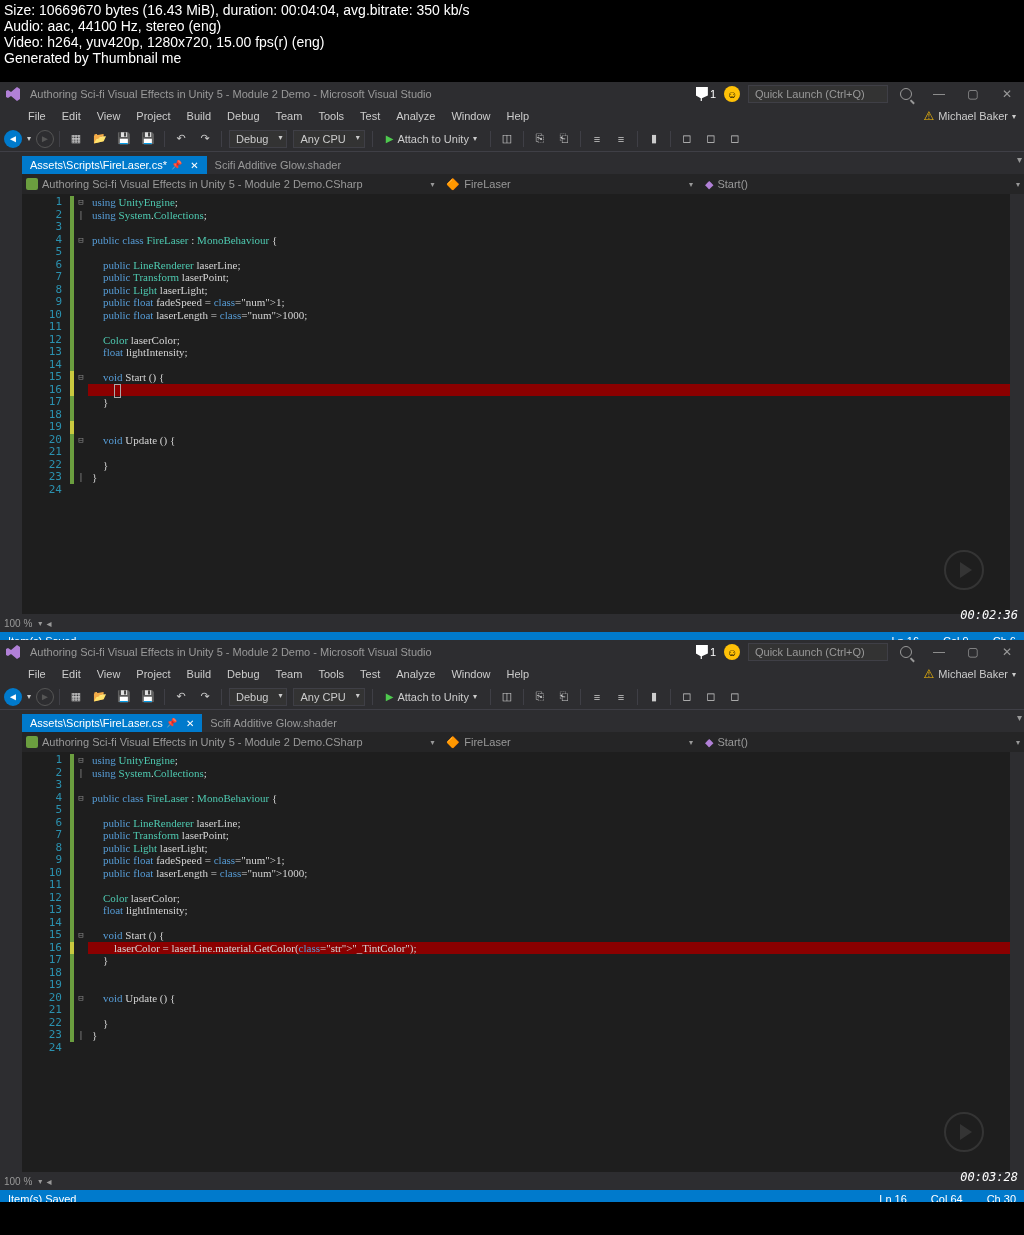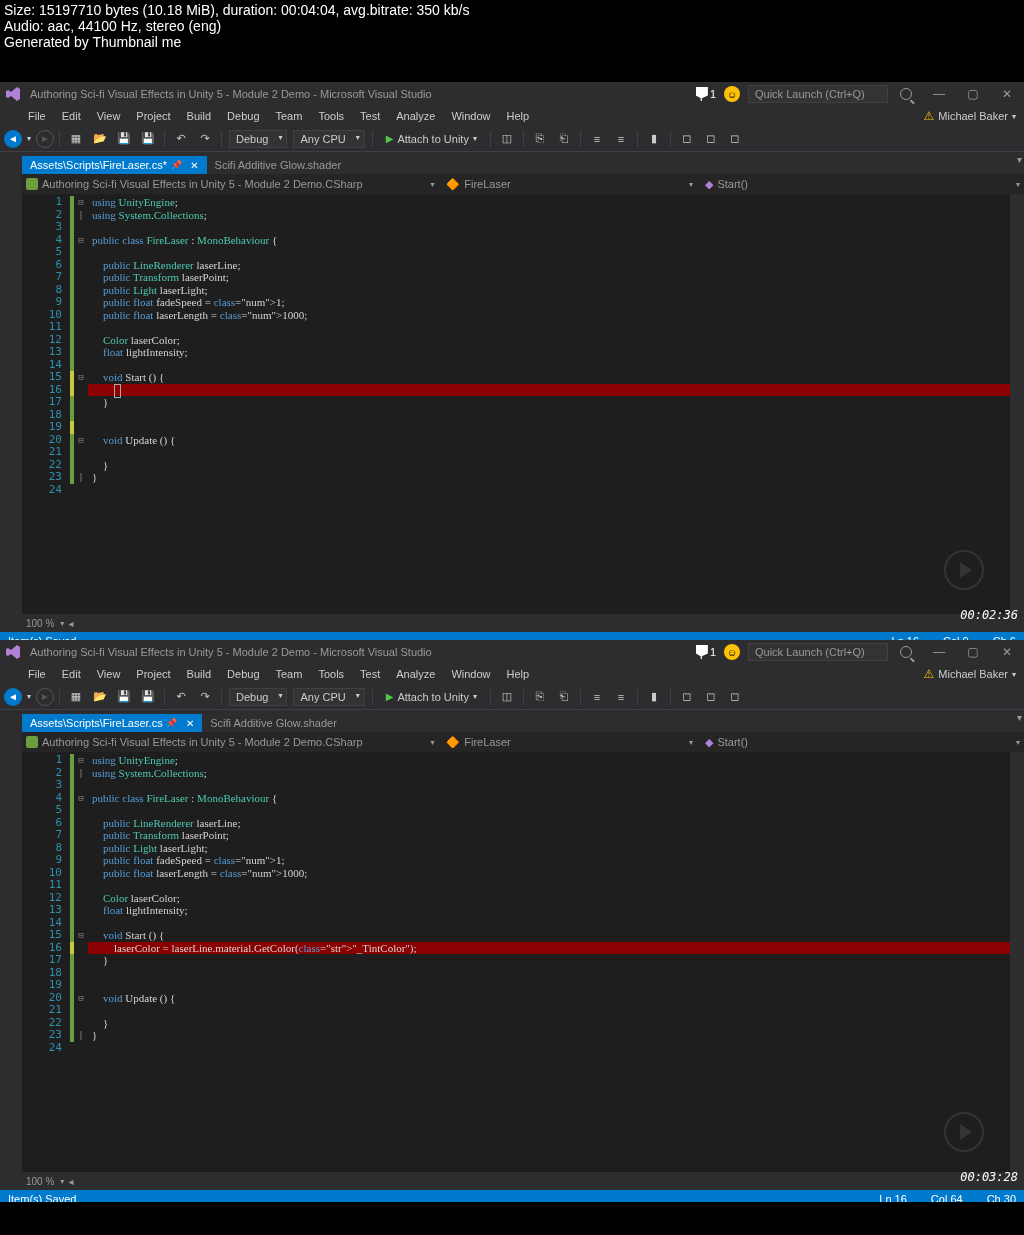--- a/index.html
+++ b/index.html
@@ -68,38 +68,39 @@
 .code-line.highlight { background: #8b0000; }
 .kw { color: #569cd6; }
 .type { color: #4ec9b0; }
 .ident { color: #d4d4d4; }
 .caret { display: inline-block; width: 1px; height: 12px; background: #fff; vertical-align: middle; }
 .caret.ibeam { width: 7px; height: 14px; background: transparent; border-left: 1px solid #aaa; border-right: 1px solid #aaa; position: relative; }
 .caret.ibeam::before, .caret.ibeam::after { content: ''; position: absolute; width: 7px; height: 1px; background: #aaa; left: -1px; }
 .caret.ibeam::before { top: 0; } .caret.ibeam::after { bottom: 0; }
 
 .scroll-overview { position: absolute; right: 0; top: 0; width: 14px; height: 100%; background: #2d2d30; }
-.zoom-bar { height: 18px; background: #2d2d30; display: flex; align-items: center; padding: 0 4px; font-size: 10px; color: #999; margin-left: 22px; }
+.zoom-bar { height: 18px; background: #2d2d30; display: flex; align-items: center; padding: 0 4px; font-size: 10px; color: #999; }
 
 .statusbar { height: 18px; background: #007acc; display: flex; align-items: center; padding: 0 8px; color: #fff; font-size: 11px; }
 .status-left { flex: 1; }
 .status-right { display: flex; gap: 24px; }
 
 .timestamp { position: absolute; right: 6px; bottom: 18px; color: #fff; font-family: Consolas, monospace; font-size: 12px; font-style: italic; z-index: 50; }
 .play-watermark { position: absolute; right: 40px; bottom: 50px; width: 40px; height: 40px; border: 2px solid #555; border-radius: 50%; display: flex; align-items: center; justify-content: center; opacity: 0.4; }
 .play-watermark::before { content: ''; border-left: 12px solid #555; border-top: 8px solid transparent; border-bottom: 8px solid transparent; margin-left: 3px; }
 .expand-icon { position: absolute; right: 2px; top: 2px; font-size: 10px; color: #999; }
 .editor-wrap { position: relative; }
 </style>
 </head>
 <body>
 
 <div class="overlay">
-  <div>Size: 15197710 bytes (10.18 MiB), duration: 00:04:04, avg.bitrate: 350 kb/s</div>
+  <div>Size: 10669670 bytes (16.43 MiB), duration: 00:04:04, avg.bitrate: 350 kb/s</div>
   <div>Audio: aac, 44100 Hz, stereo (eng)</div>
+  <div>Video: h264, yuv420p, 1280x720, 15.00 fps(r) (eng)</div>
   <div>Generated by Thumbnail me</div>
 </div>
 
 <div id="windows">
   <div class="vs-window first">
     <div class="titlebar">
       <span class="vs-logo">
           <svg viewBox="0 0 16 16">
             <path fill="#b180d7" d="M12 1l3 2v10l-3 2-6-5-3 2-2-1V5l2-1 3 2 6-5z"></path>
           </svg>

